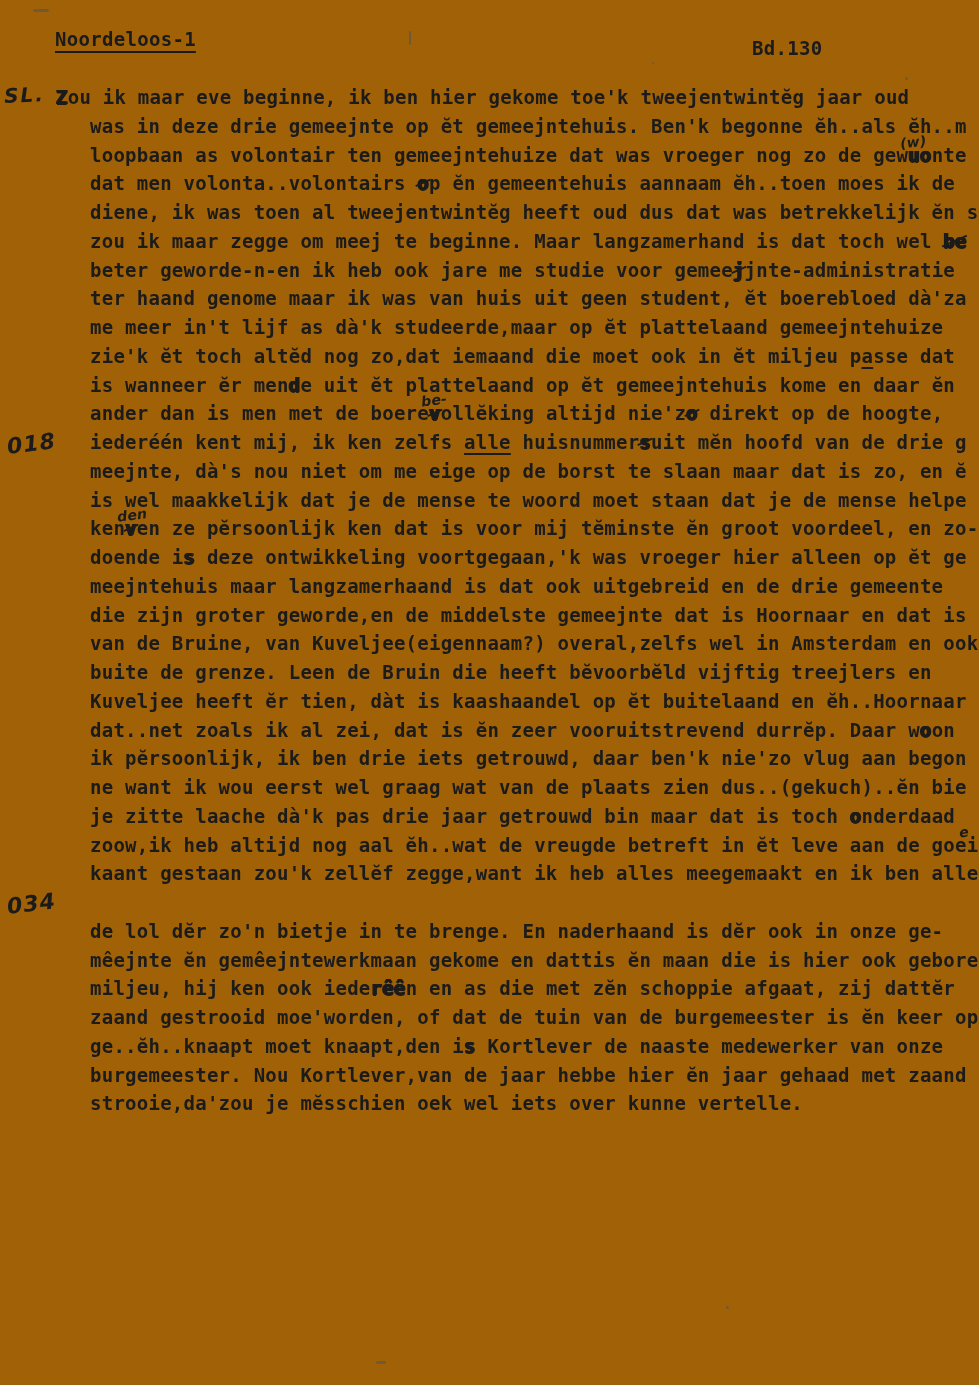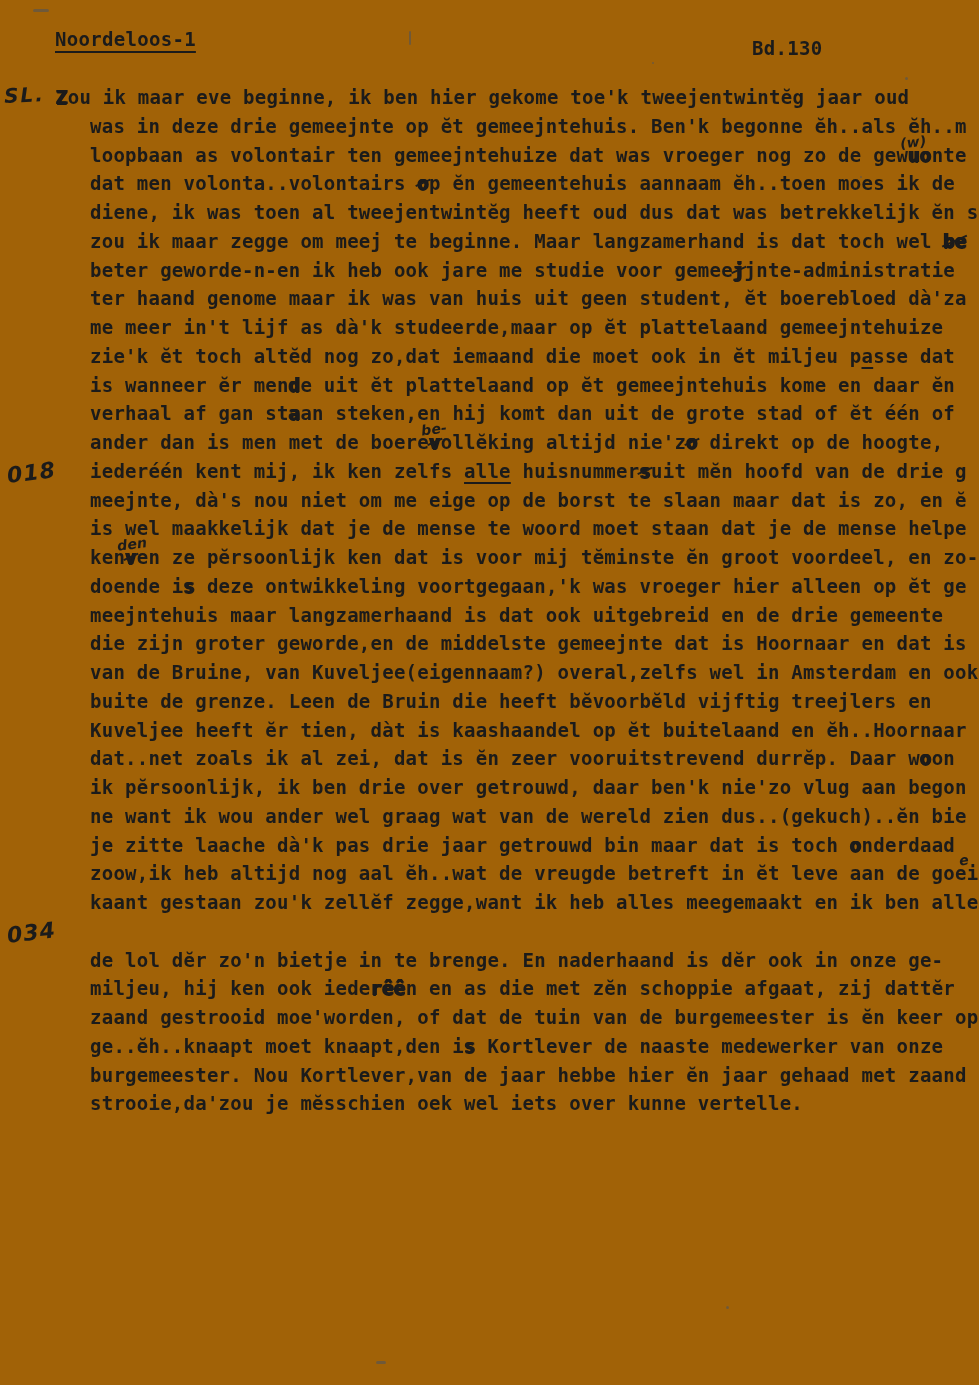--- a/index.html
+++ b/index.html
@@ -82,40 +82,40 @@
       <div class="line"><span>was in deze drie gemeejnte op ĕt gemeejntehuis. Ben'k begonne ĕh..als ĕh..m</span></div>
       <div class="line"><span>loopbaan as volontair ten gemeejntehuize dat was vroeger nog zo de gew</span><span class="hand-above"><span class="hand">(w)</span></span><span class="sm">uo</span><span>nte</span></div>
       <div class="line"><span>dat men volonta..volontairs </span><span class="sm x">o</span><span>p ĕn gemeentehuis aannaam ĕh..toen moes ik de</span></div>
       <div class="line"><span>diene, ik was toen al tweejentwintĕg heeft oud dus dat was betrekkelijk ĕn so</span></div>
       <div class="line"><span>zou ik maar zegge om meej te beginne. Maar langzamerhand is dat toch wel </span><span class="sm x">be</span></div>
       <div class="line"><span>beter geworde-n-en ik heb ook jare me studie voor gemee</span><span class="sm x">j</span><span>jnte-administratie</span></div>
       <div class="line"><span>ter haand genome maar ik was van huis uit geen student, ĕt boerebloed dà'za</span></div>
       <div class="line"><span>me meer in't lijf as dà'k studeerde,maar op ĕt plattelaand gemeejntehuize</span></div>
       <div class="line"><span>zie'k ĕt toch altĕd nog zo,dat iemaand die moet ook in ĕt miljeu p</span><span class="u">a</span><span>sse dat</span></div>
       <div class="line"><span>is wanneer ĕr men</span><span class="sm">d</span><span>e uit ĕt plattelaand op ĕt gemeejntehuis kome en daar ĕn</span></div>
-      <div class="line"><span>verhaal af gan st</span><span class="sm">a</span><span>an steken,en hij komt dan uit de grote stad of ĕt één of</span></div>
       <div class="line"><span>ander dan is men met de boere</span><span class="hand-above"><span class="hand">be-</span></span><span class="sm x">v</span><span>ollĕking altijd nie'z</span><span class="sm x">o</span><span> direkt op de hoogte,</span></div>
       <div class="line"><span class="mnote hand num">018</span><span>iederéén kent mij, ik ken zelfs </span><span class="u">alle</span><span> huisnummer</span><span class="sm x">s</span><span>uit mĕn hoofd van de drie g</span></div>
       <div class="line"><span>meejnte, dà's nou niet om me eige op de borst te slaan maar dat is zo, en ĕ</span></div>
       <div class="line"><span>is wel maakkelijk dat je de mense te woord moet staan dat je de mense helpe</span></div>
       <div class="line"><span>ken</span><span class="hand-above"><span class="hand">den</span></span><span class="sm x">v</span><span>en ze pĕrsoonlijk ken dat is voor mij tĕminste ĕn groot voordeel, en zo-</span></div>
       <div class="line"><span>doende i</span><span class="sm">s</span><span> deze ontwikkeling voortgegaan,'k was vroeger hier alleen op ĕt ge</span></div>
       <div class="line"><span>meejntehuis maar langzamerhaand is dat ook uitgebreid en de drie gemeente</span></div>
       <div class="line"><span>die zijn groter geworde,en de middelste gemeejnte dat is Hoornaar en dat is</span></div>
       <div class="line"><span>van de Bruine, van Kuveljee(eigennaam?) overal,zelfs wel in Amsterdam en ook</span></div>
       <div class="line"><span>buite de grenze. Leen de Bruin die heeft bĕvoorbĕld vijftig treejlers en</span></div>
       <div class="line"><span>Kuveljee heeft ĕr tien, dàt is kaashaandel op ĕt buitelaand en ĕh..Hoornaar</span></div>
       <div class="line"><span>dat..net zoals ik al zei, dat is ĕn zeer vooruitstrevend durrĕp. Daar w</span><span class="sm">o</span><span>on</span></div>
-      <div class="line"><span>ik pĕrsoonlijk, ik ben drie over getrouwd, daar ben'k nie'zo vlug aan begon</span></div>
-      <div class="line"><span>ne want ik wou ander wel graag wat van de wereld zien dus..(gekuch)..ĕn bie</span></div>
+      <div class="line"><span>ik pĕrsoonlijk, ik ben drie iets getrouwd, daar ben'k nie'zo vlug aan begon</span></div>
+      <div class="line"><span>ne want ik wou eerst wel graag wat van de plaats zien dus..(gekuch)..ĕn bie</span></div>
       <div class="line"><span>je zitte laache dà'k pas drie jaar getrouwd bin maar dat is toch </span><span class="sm">o</span><span>nderdaad</span></div>
       <div class="line"><span>zoow,ik heb altijd nog aal ĕh..wat de vreugde betreft in ĕt leve aan de goe</span><span class="hand-above"><span class="hand">e</span></span><span>i</span></div>
       <div class="line"><span>kaant gestaan zou'k zellĕf zegge,want ik heb alles meegemaakt en ik ben alle</span></div>
       <div class="line"><span class="mnote hand num">034</span></div>
       <div class="line"><span>de lol dĕr zo'n bietje in te brenge. En naderhaand is dĕr ook in onze ge-</span></div>
+      <div class="line"><span>mêejnte ĕn gemêejntewerkmaan gekome en dattis ĕn maan die is hier ook gebore</span></div>
       <div class="line"><span>miljeu, hij ken ook iede</span><span class="sm">rêê</span><span>n en as die met zĕn schoppie afgaat, zij dattĕr</span></div>
       <div class="line"><span>zaand gestrooid moe'worden, of dat de tuin van de burgemeester is ĕn keer op</span></div>
       <div class="line"><span>ge..ĕh..knaapt moet knaapt,den i</span><span class="sm">s</span><span> Kortlever de naaste medewerker van onze</span></div>
       <div class="line"><span>burgemeester. Nou Kortlever,van de jaar hebbe hier ĕn jaar gehaad met zaand</span></div>
       <div class="line"><span>strooie,da'zou je mĕsschien oek wel iets over kunne vertelle.</span></div>
     </div>
 
   <div class="speck" style="left:33px;top:9px;width:16px;height:3px;"></div>
   <div class="speck" style="left:409px;top:31px;width:2px;height:14px;"></div>
   <div class="speck" style="left:652px;top:62px;width:2px;height:2px;"></div>

